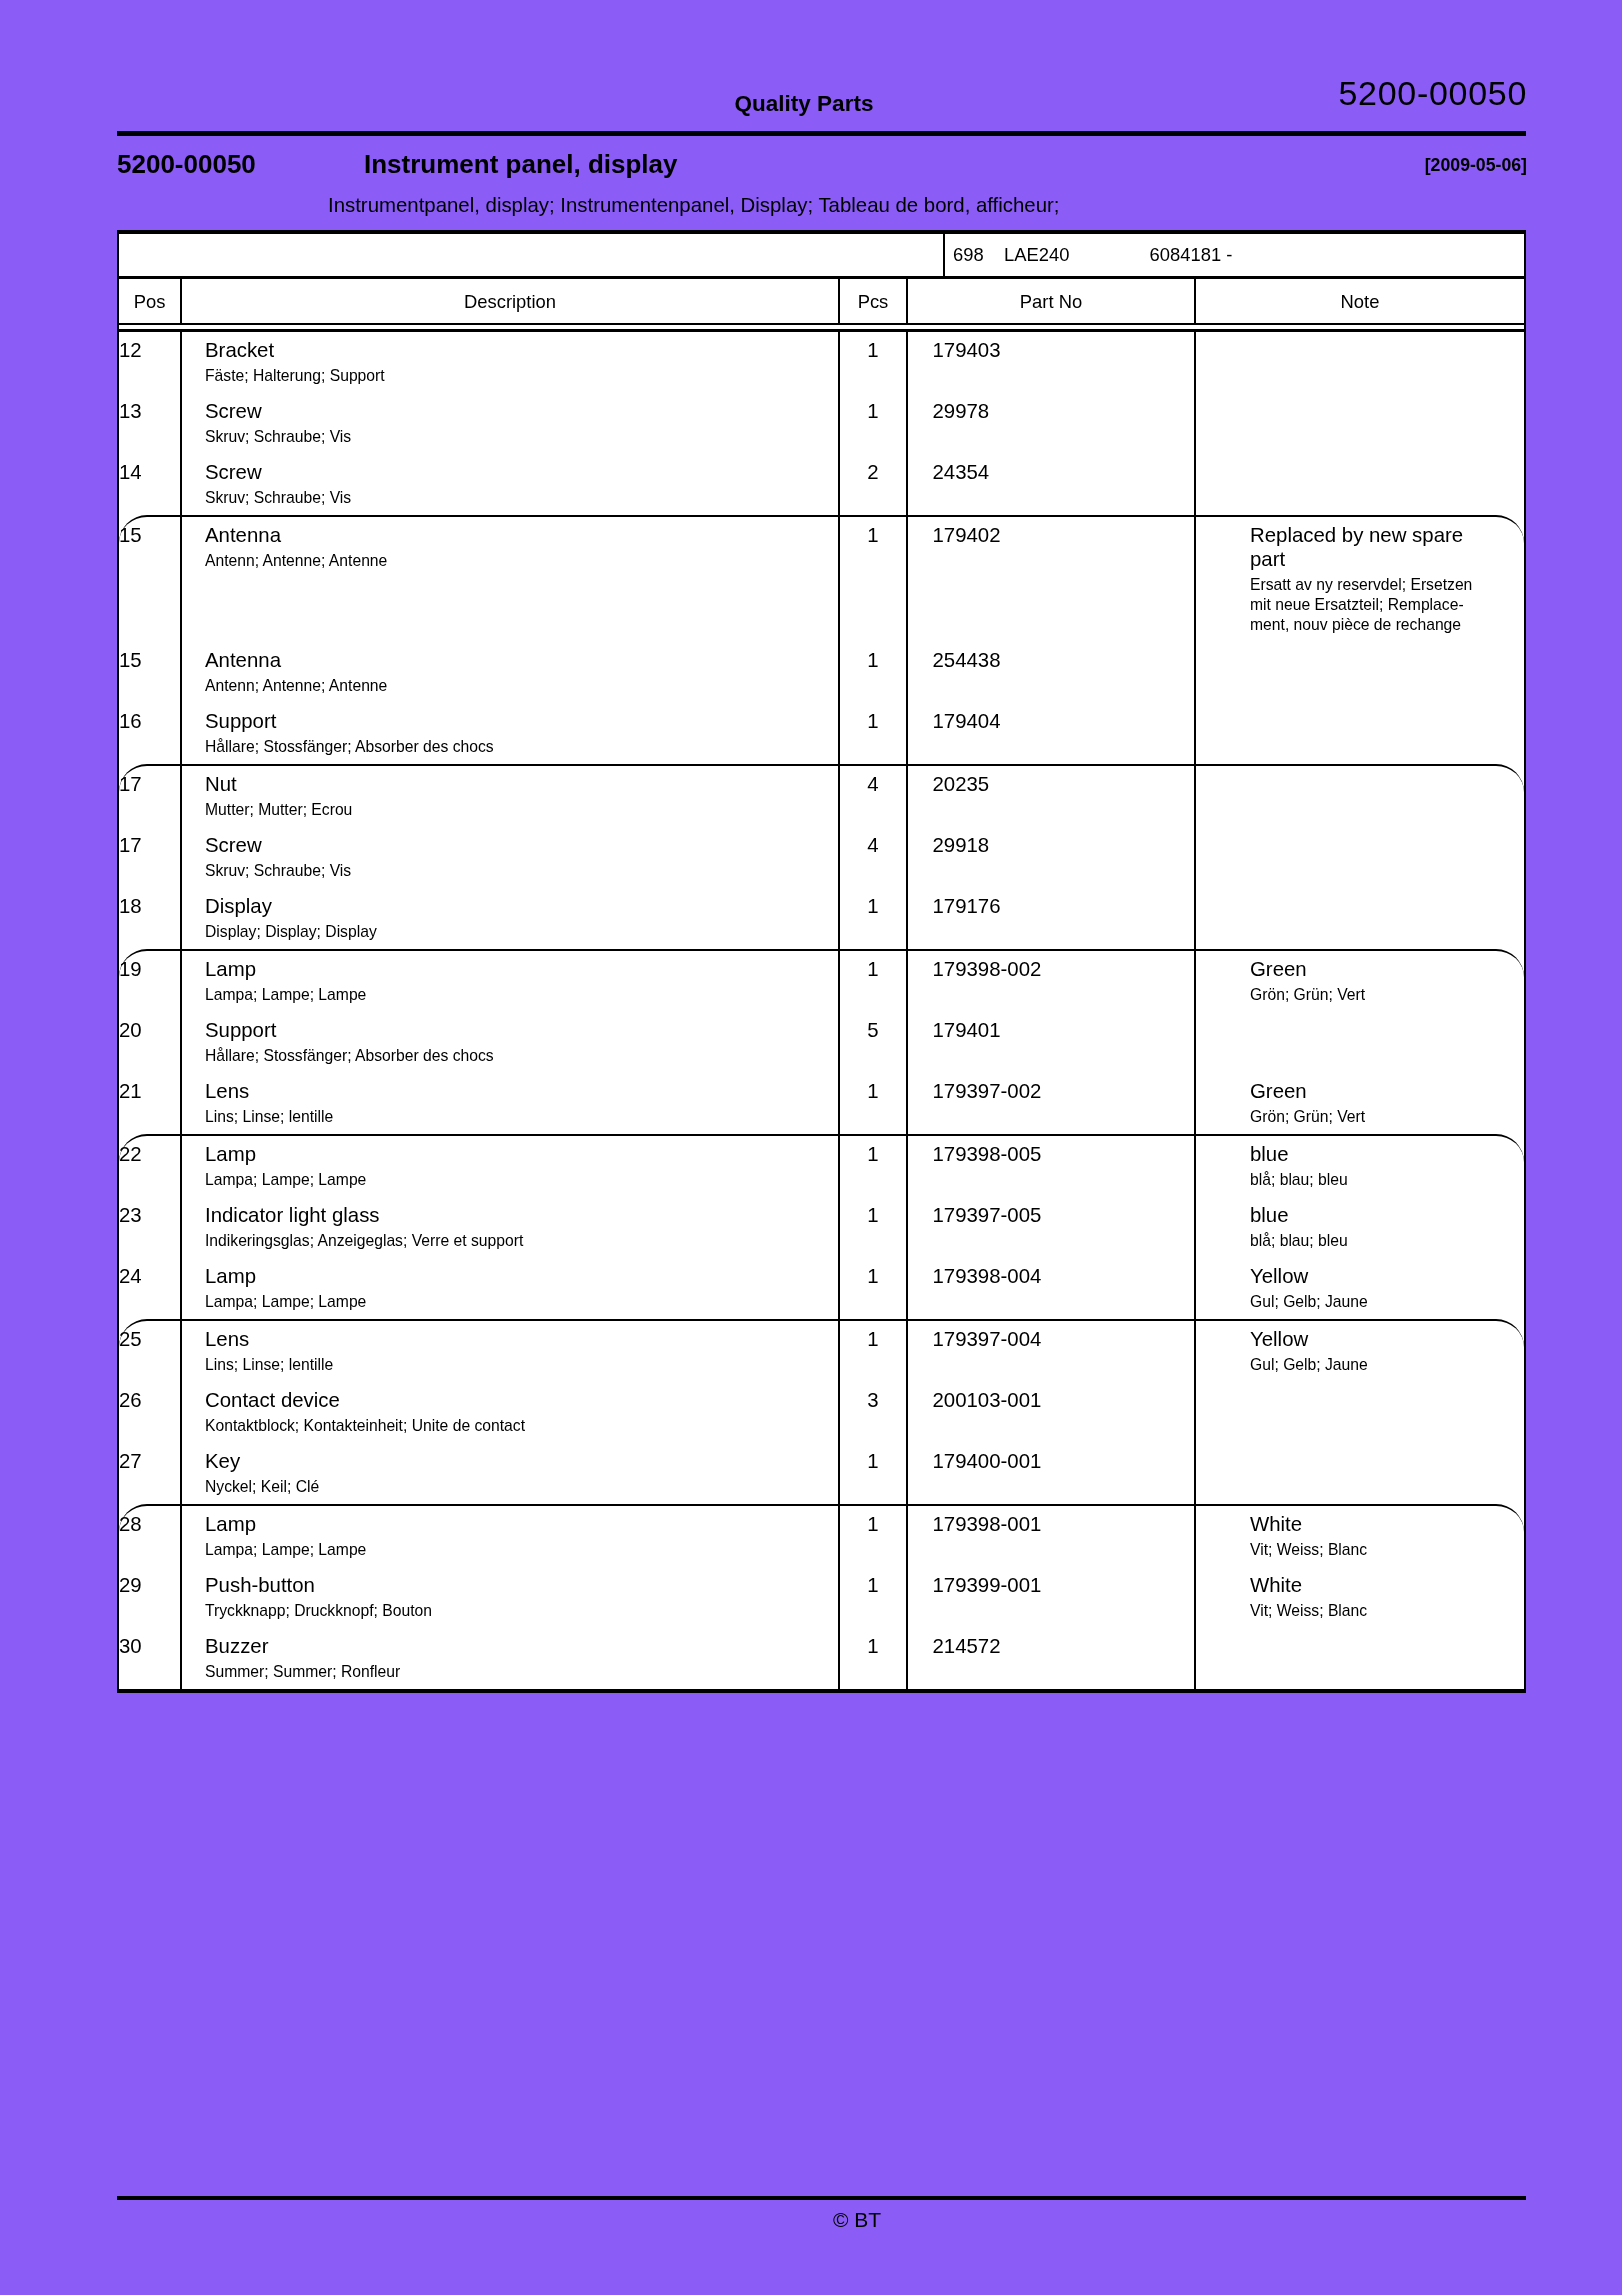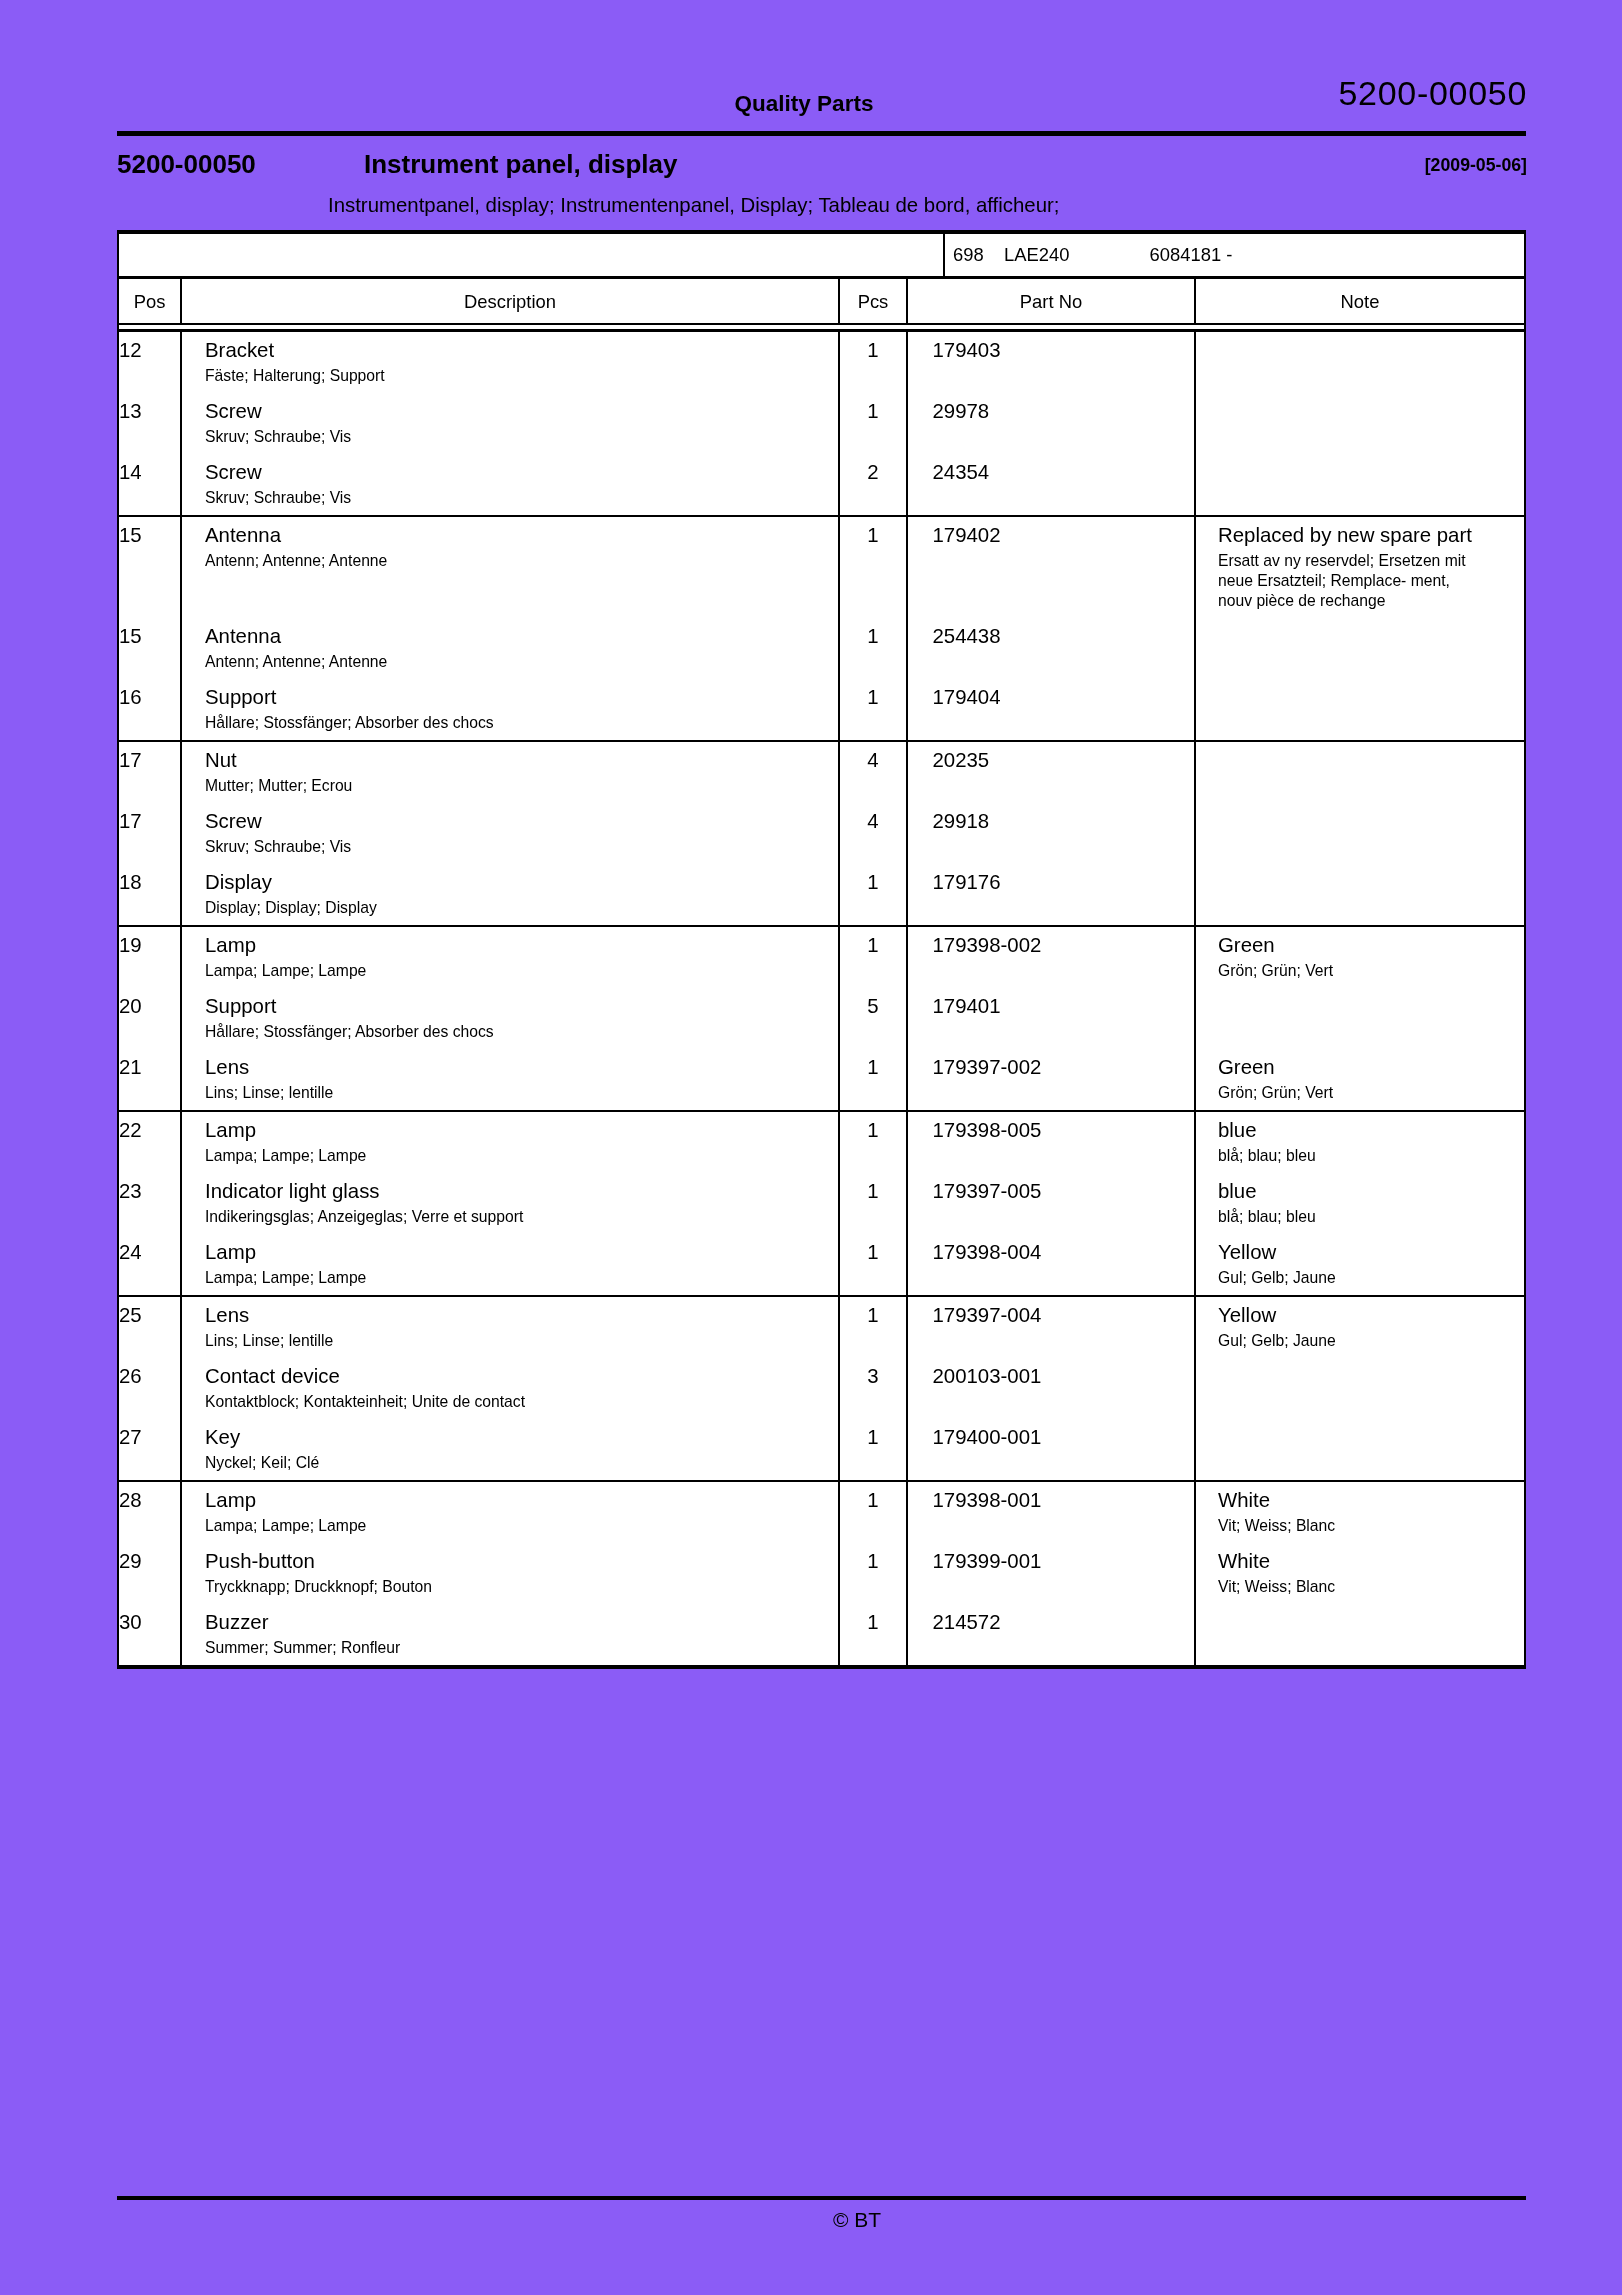--- a/index.html
+++ b/index.html
@@ -115,34 +115,34 @@
     text-align: center;
     padding: 11.6px 0 10.2px 0;
     box-sizing: border-box;
   }
   .rule-gap {
     height: 4.1px;
     border-bottom: 3.4px solid #000;
   }
   .bdr { border-right: 2px solid #000; }
 
-  .group + .group { border-top: 2.7px solid #000; }
+  .group + .group { border-top: 2.7px solid #000; border-radius: 28px; }
 
   .row .c {
     box-sizing: border-box;
     padding-top: 6.1px;
     padding-bottom: 6.8px;
     font-size: 20.4px;
     line-height: 24px;
   }
   .row .c.pos  { }
   .row .c.desc { padding-left: 23px; }
   .row .c.pcs  { text-align: center; }
   .row .c.part { padding-left: 24.5px; }
-  .row .c.note { padding-left: 22px; padding-right: 50px; }
+  .row .c.note { padding-left: 22px; padding-right: 50px; margin-left: 32px; }
   .row .sub {
     font-size: 15.7px;
     line-height: 20px;
     margin-top: 4.1px;
   }
   
   .footer-rule {
     position: absolute;
     top: 2196px;
     left: 117px;

